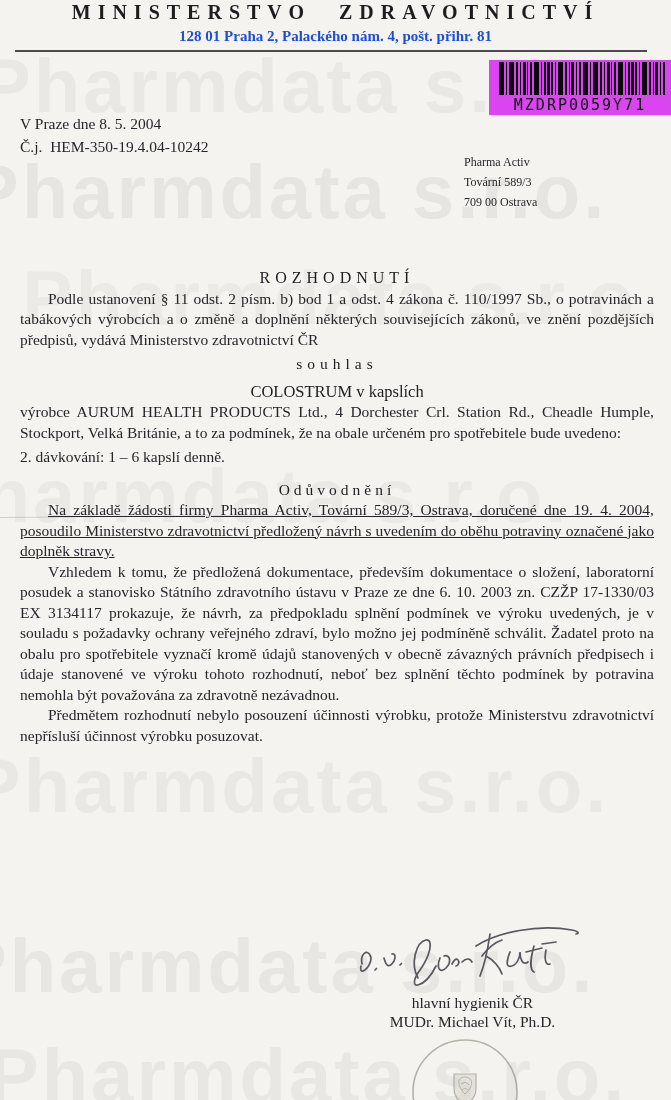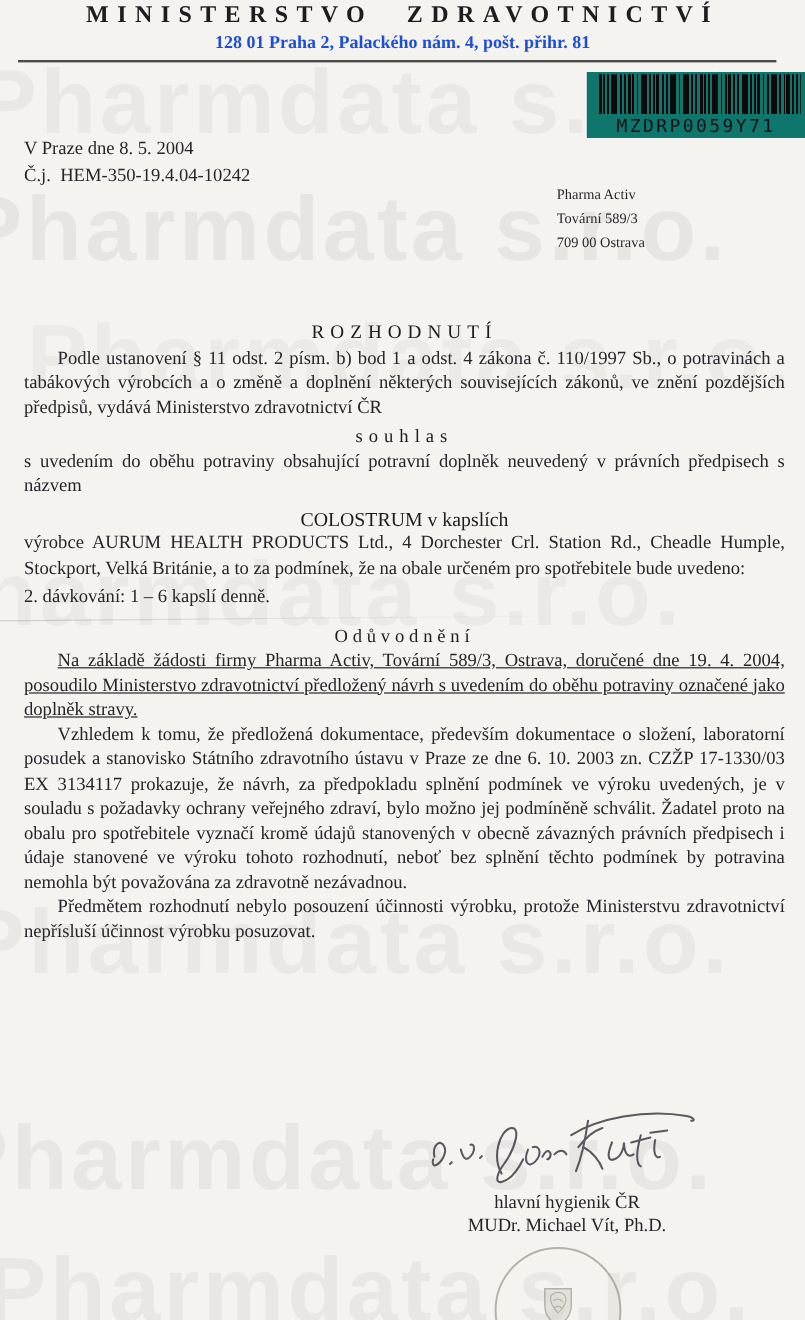--- a/index.html
+++ b/index.html
@@ -28,21 +28,21 @@
     letter-spacing:7px;word-spacing:16px;color:#1d1d20;
   }
   .hdr-sub{
     text-align:center;font-weight:bold;font-size:15px;
     margin-top:4px;color:#1d4ed8;
   }
   .hdr-rule{height:2px;background:#4c4c4c;margin:5px 24px 0 15px;}
   
   .barcode{
     position:absolute;z-index:2;left:489px;top:60px;right:0;height:55px;
-    background:#0f766e;
+    background:#d946ef;
   }
   .bars{
     height:33px;margin:2px 4px 0 10px;
     background:
       repeating-linear-gradient(90deg,#0a0a0a 0 1.5px,transparent 1.5px 3.5px),
       repeating-linear-gradient(90deg,#0a0a0a 0 1px,transparent 1px 7px),
       repeating-linear-gradient(90deg,#0a0a0a 0 2.5px,transparent 2.5px 12px);
   }
   .bar-label{
     margin-top:1px;text-align:center;
@@ -126,21 +126,20 @@
   <div class="recipient">
     <div>Pharma Activ</div>
     <div>Tovární 589/3</div>
     <div>709 00  Ostrava</div>
   </div>
 
   <div class="body">
     <div class="c-head h-main">ROZHODNUTÍ</div>
     <p class="ind mt8">Podle ustanovení § 11 odst. 2 písm. b) bod 1 a odst. 4 zákona č. 110/1997 Sb., o potravinách a tabákových výrobcích a o změně a doplnění některých souvisejících zákonů, ve znění pozdějších předpisů, vydává Ministerstvo zdravotnictví ČR</p>
     <div class="c-head h-word">souhlas</div>
-    <p class="mt4">s uvedením do oběhu potraviny obsahující potravní doplněk neuvedený v právních předpisech s názvem</p>
     <div class="c-head h-prod">COLOSTRUM v kapslích</div>
     <p class="mt8">výrobce AURUM HEALTH PRODUCTS Ltd., 4 Dorchester Crl. Station Rd., Cheadle Humple, Stockport, Velká Británie, a to za podmínek, že na obale určeném pro spotřebitele bude uvedeno:</p>
     <p class="cond" style="margin-top:5px">2. dávkování:  1 – 6 kapslí denně.</p>
 
     <div class="c-head h-just">Odůvodnění</div>
     <p class="ind mt6">Na základě žádosti firmy Pharma Activ, Tovární 589/3, Ostrava, doručené dne 19. 4. 2004, posoudilo Ministerstvo zdravotnictví předložený návrh s uvedením do oběhu potraviny označené jako doplněk stravy.</p>
     <p class="ind mt10">Vzhledem k tomu, že předložená dokumentace, především dokumentace o složení, laboratorní posudek a stanovisko Státního zdravotního ústavu v Praze ze dne 6. 10. 2003 zn. CZŽP 17-1330/03  EX 3134117 prokazuje, že návrh, za předpokladu splnění podmínek ve výroku uvedených, je v souladu s požadavky ochrany veřejného zdraví, bylo možno jej podmíněně schválit. Žadatel proto na obalu pro spotřebitele vyznačí kromě údajů stanovených v obecně závazných právních předpisech i údaje stanovené ve výroku tohoto rozhodnutí, neboť bez splnění těchto podmínek by potravina nemohla být považována za zdravotně nezávadnou.</p>
     <p class="ind mt14">Předmětem rozhodnutí nebylo posouzení účinnosti výrobku, protože Ministerstvu zdravotnictví nepřísluší účinnost výrobku posuzovat.</p>
   </div>
 

